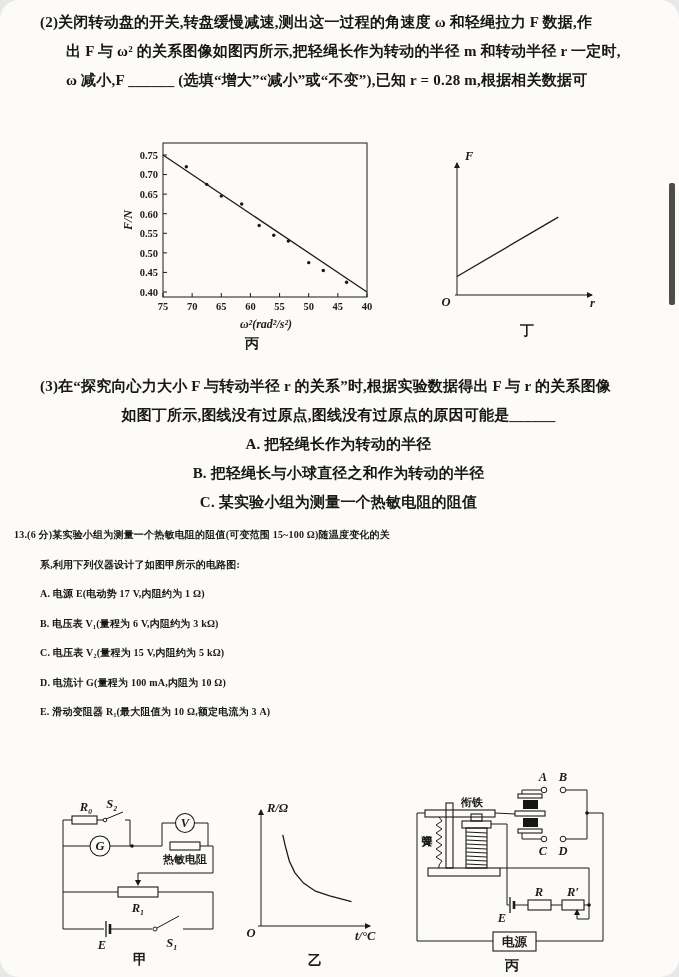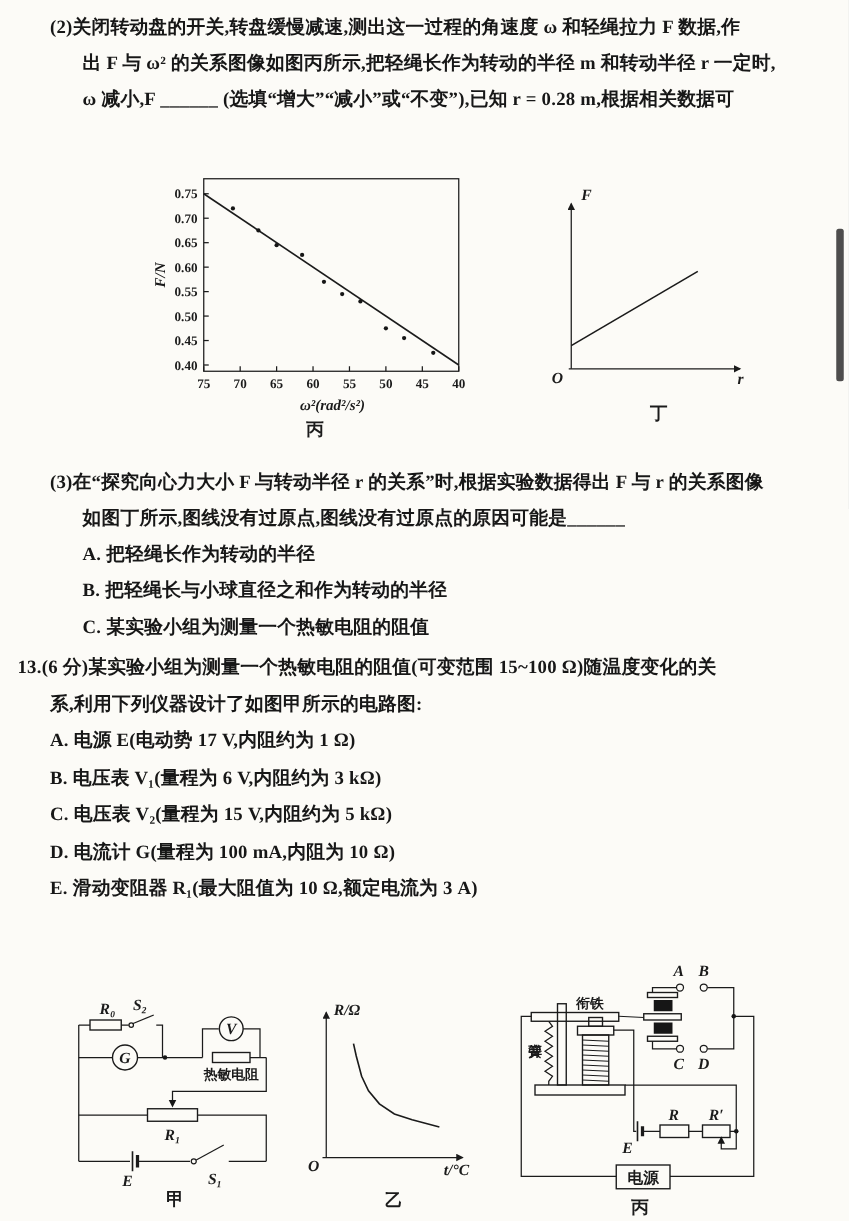--- a/index.html
+++ b/index.html
@@ -1,23 +1,24 @@
 <!DOCTYPE html>
 <html><head>
 <meta charset="utf-8">
 <style>
   html,body{margin:0;padding:0;background:#e8e8e8;}
   .page{
     position:relative;width:679px;height:977px;margin:0 auto;
     background:#fcfbf7;color:#171717;overflow:hidden;
     font-family:"Liberation Serif","DejaVu Serif",serif;
+    border-radius:19px;
   }
   .txt{position:absolute;white-space:nowrap;}
   .tline{font-size:15px;font-weight:600;line-height:29px;letter-spacing:.2px;}
-  .tline13{font-size:15px;font-weight:600;line-height:29.5px;letter-spacing:.2px;}
+  .tline13{font-size:10px;font-weight:600;line-height:29.5px;letter-spacing:.2px;}
   .ind{padding-left:26px;}
   svg{position:absolute;overflow:visible;}
   .ln{stroke:#1b1b1b;stroke-width:1;fill:none;}
   .ln2{stroke:#1b1b1b;stroke-width:1.3;fill:none;}
   .box{stroke:#1b1b1b;stroke-width:1.1;fill:none;}
   .dark{fill:#161616;stroke:none;}
   .tick{font:600 10.5px "Liberation Serif",serif;fill:#1b1b1b;}
   .vlbl{font:italic 600 12.5px "Liberation Serif",serif;fill:#1b1b1b;}
   .axlbl{font:italic 600 12px "Liberation Serif",serif;fill:#1b1b1b;}
   .clbl{font:600 11px "Liberation Serif",serif;fill:#1b1b1b;}
@@ -96,21 +97,21 @@
     </defs>
     <line x1="27" y1="150" x2="27" y2="18" class="ln" marker-end="url(#arr1)"></line>
     <line x1="25" y1="150" x2="162" y2="150" class="ln" marker-end="url(#arr1)"></line>
     <line id="ding-line" class="ln2" x1="27" y1="131.52" x2="128.25" y2="72.12"></line>
     <text x="35" y="15" class="vlbl">F</text>
     <text x="160" y="162" class="vlbl">r</text>
     <text x="16" y="161" text-anchor="middle" class="vlbl">O</text>
     <text x="97" y="190" text-anchor="middle" class="cap">丁</text>
   </svg>
 
-  <section class="txt" style="left:40px;top:372px;">
+  <section class="txt" style="left:40px;top:372px;text-align:center;">
     <div class="tline">(3)在“探究向心力大小 F 与转动半径 r 的关系”时,根据实验数据得出 F 与 r 的关系图像</div>
     <div class="tline ind">如图丁所示,图线没有过原点,图线没有过原点的原因可能是______</div>
     <div class="tline ind">A. 把轻绳长作为转动的半径</div>
     <div class="tline ind">B. 把轻绳长与小球直径之和作为转动的半径</div>
     <div class="tline ind">C. 某实验小组为测量一个热敏电阻的阻值</div>
   </section>
 
   <section class="txt" style="left:14px;top:520px;">
     <div class="tline13">13.(6 分)某实验小组为测量一个热敏电阻的阻值(可变范围 15~100 Ω)随温度变化的关</div>
     <div class="tline13 ind">系,利用下列仪器设计了如图甲所示的电路图:</div>

